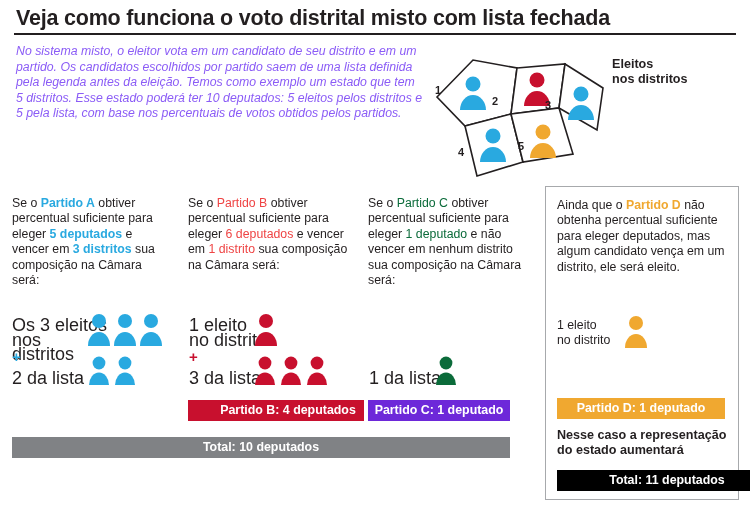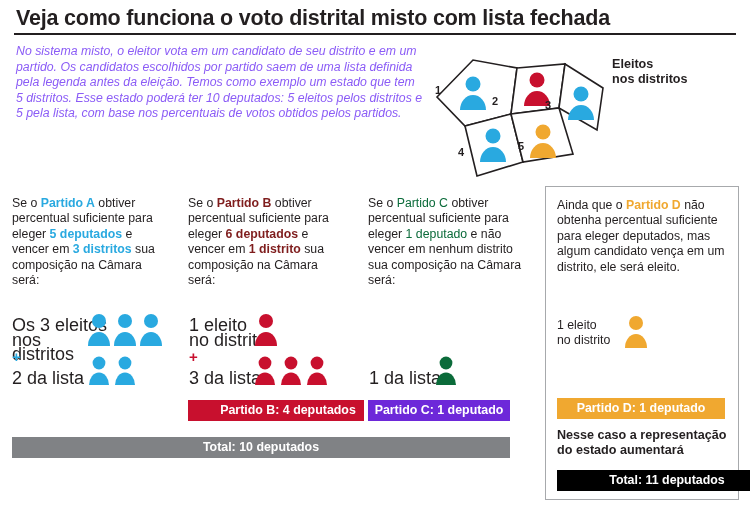--- a/index.html
+++ b/index.html
@@ -84,21 +84,21 @@
     position: absolute;
     top: 196px;
     font-size: 12.3px;
     line-height: 15.4px;
   }
   .col p { margin: 0; }
   .c1 { left: 12px;  width: 160px; }
   .c2 { left: 188px; width: 160px; }
   .c3 { left: 368px; width: 160px; }
   .pa { color: #29a9e0; font-weight: bold; }
-  .pb { color: #7f1d1d; font-weight: bold; }
+  .pb { color: #ef4444; font-weight: normal; }
   .pc { color: #0b6b3a; font-weight: normal; }
   .pd { color: #f0a830; font-weight: bold; }
 
   
   .note {
     position: absolute;
     font-size: 18px;
     line-height: 14.5px;
     color: #231f20;
   }

